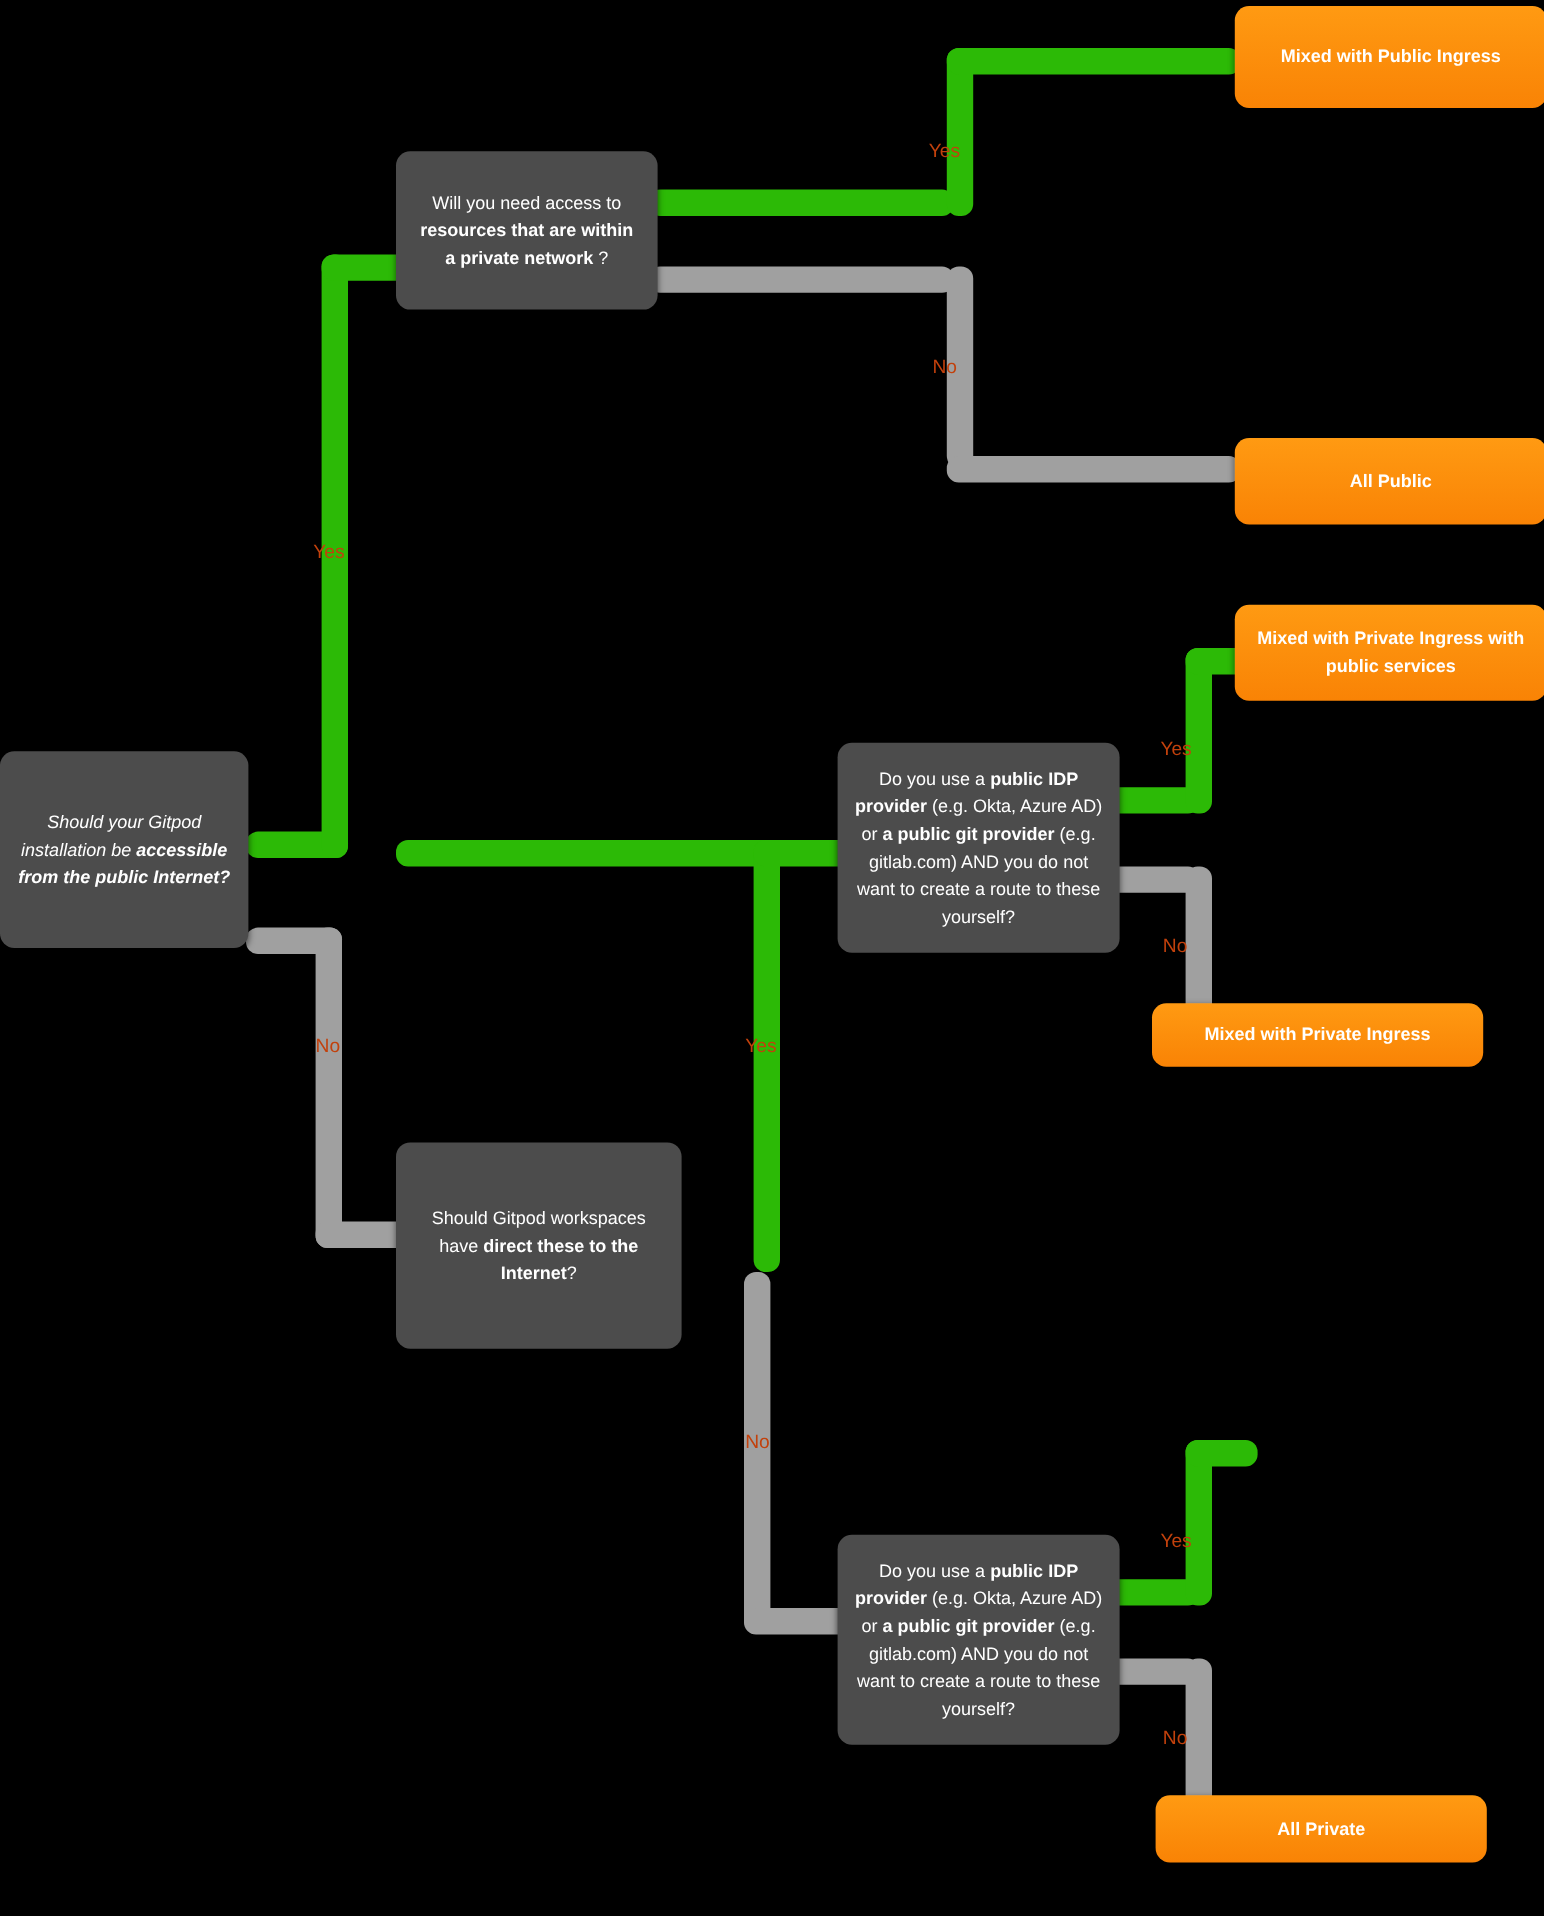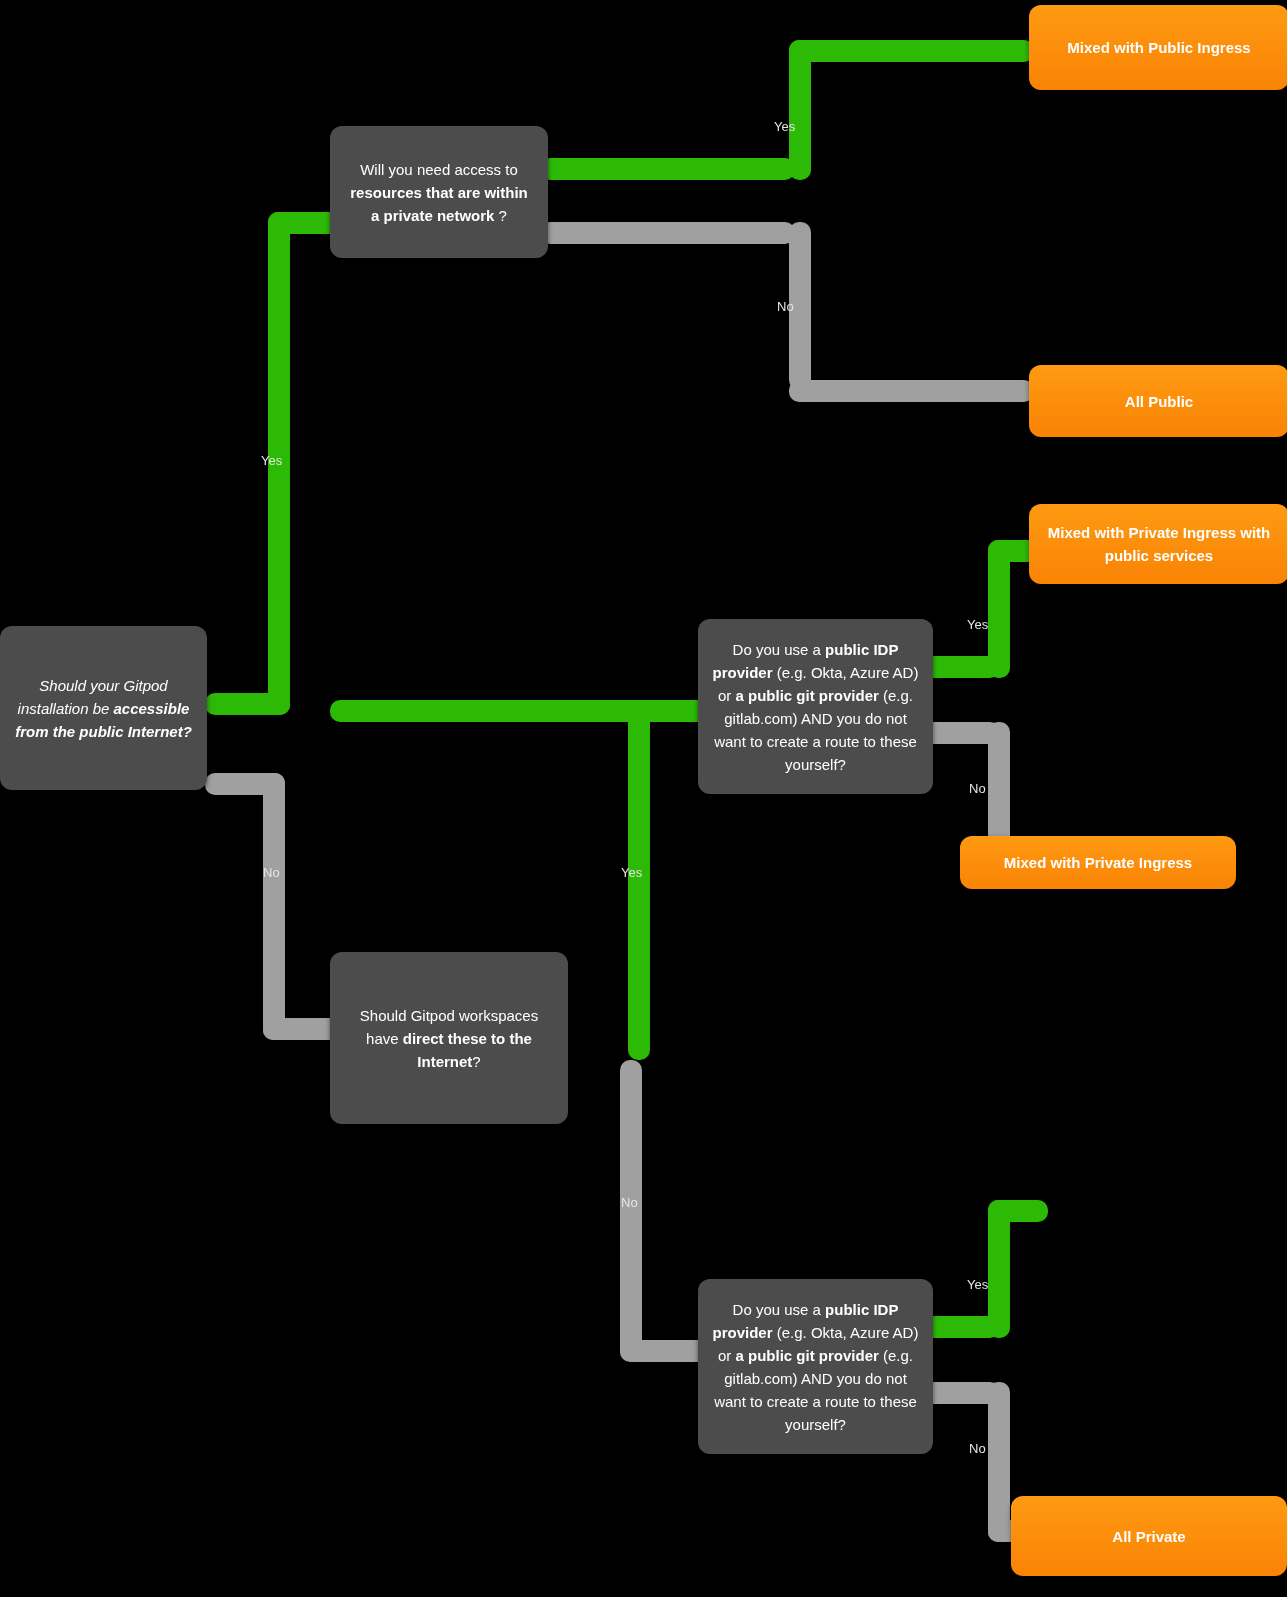--- a/index.html
+++ b/index.html
@@ -26,22 +26,22 @@
   
   .edge {
     position: absolute;
     border-radius: 10px;
   }
   .edge.green  { background: #2CBA06; }
   .edge.gray   { background: #A0A0A0; }
 
   .edge-label {
     position: absolute;
-    color: #e5e5e5;
-    font-size: 13px;
+    color: #c2410c;
+    font-size: 16px;
     line-height: 18px;
     z-index: 40;
     white-space: nowrap;
   }
 
   
   .node {
     position: absolute;
     border-radius: 12px;
     box-sizing: border-box;
@@ -165,17 +165,17 @@
 
   <div class="node terminal" style="left:1029px; top:504px; width:260px; height:80px;">
     <div class="inner">Mixed with Private Ingress with public services</div>
   </div>
 
   <div class="node terminal" style="left:960px; top:836px; width:276px; height:53px;">
     <div class="inner">Mixed with Private Ingress</div>
   </div>
 
 
-  <div class="node terminal" style="left:1011px; top:1496px; width:276px; height:80px;">
+  <div class="node terminal" style="left:963px; top:1496px; width:276px; height:56px;">
     <div class="inner">All Private</div>
   </div>
 
 </div>
 
 </body></html>

